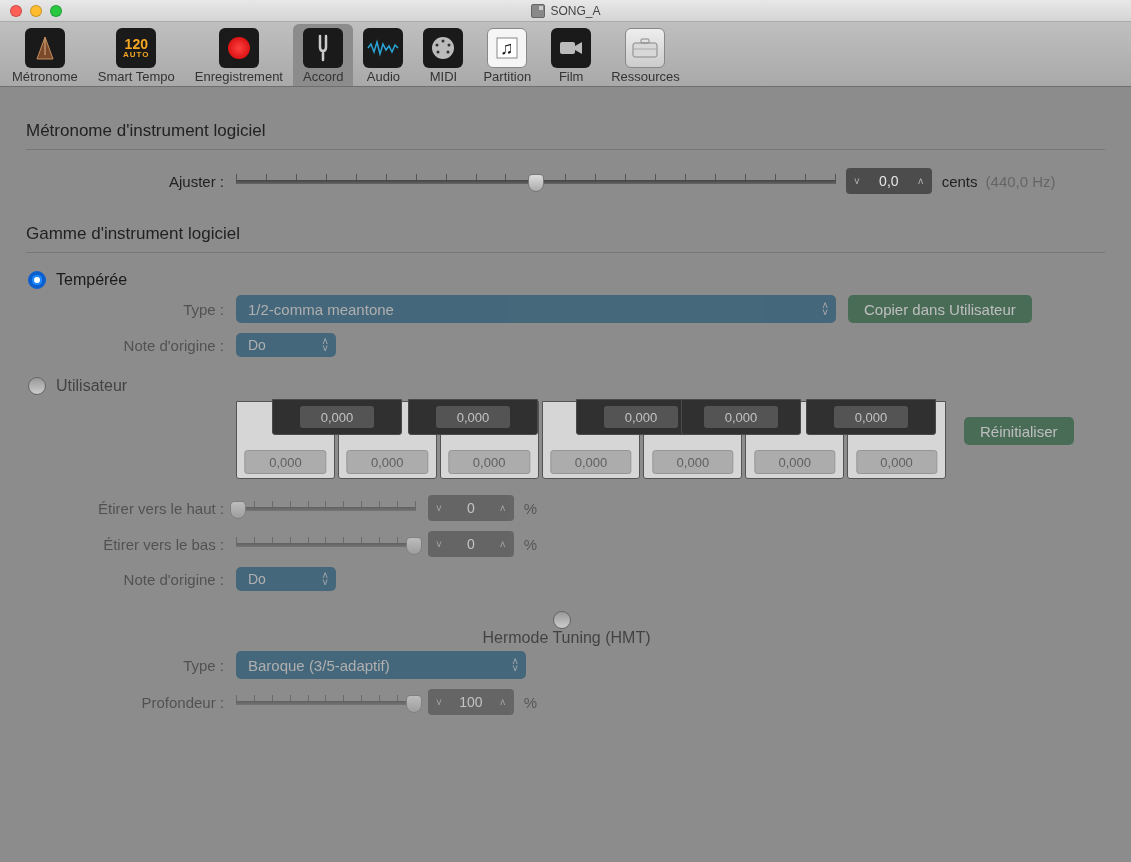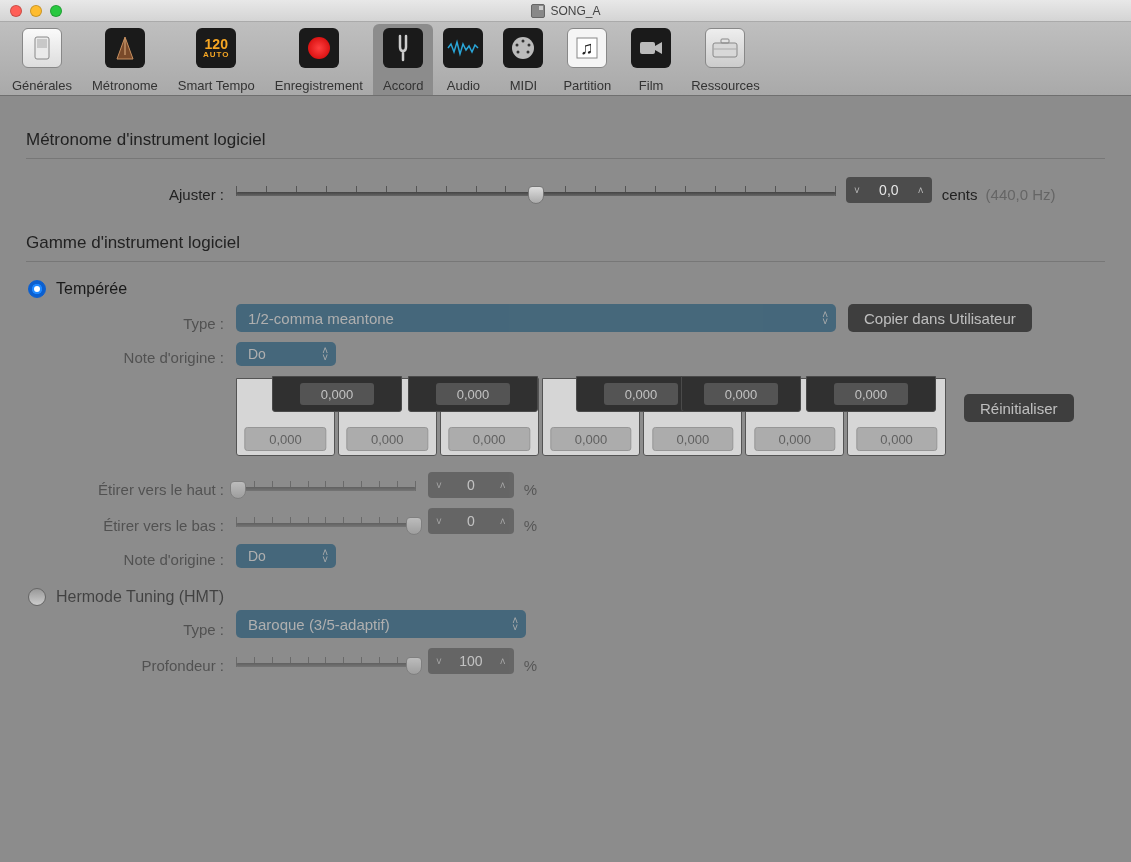--- a/index.html
+++ b/index.html
@@ -11,40 +11,40 @@
   .dot { width:12px; height:12px; border-radius:50%; border:0.5px solid rgba(0,0,0,0.2);}
   .dot.red{background:#ff5f57;} .dot.yellow{background:#febc2e;} .dot.green{background:#28c840;}
   .title-center{ position:absolute; left:50%; transform:translateX(-50%); display:flex; align-items:center; gap:6px; font-size:12px; color:#444;}
   .doc-icon{width:14px;height:14px;background:#888;border:1px solid #666;border-radius:2px;position:relative;}
   .doc-icon::after{content:"";position:absolute;top:1px;right:1px;width:4px;height:4px;background:#ccc;}
 
   
   .toolbar{ background:linear-gradient(#bfbfbf,#a9a9a9); border-bottom:1px solid #6f6f6f; display:flex; padding:2px 2px 0 2px; }
   .tool-item{ display:flex; flex-direction:column; align-items:center; padding:4px 10px 2px 10px; font-size:13px; color:#333; cursor:pointer; border-radius:6px 6px 0 0;}
   .tool-item.active{ background:#8c8c8c; }
-  .tool-icon{ width:40px; height:40px; border-radius:6px; margin-bottom:10px; display:flex; align-items:center; justify-content:center; font-size:20px;}
+  .tool-icon{ width:40px; height:40px; border-radius:6px; margin-bottom:1px; display:flex; align-items:center; justify-content:center; font-size:20px;}
   .ti-switch{background:linear-gradient(#fafafa,#ddd);border:1px solid #888;}
   .ti-sync{background:#1a1a1a;}
   .ti-metro{background:#1a1a1a;}
   .ti-tempo{background:#1a1a1a;color:#f6a623;font-size:10px;font-weight:bold;flex-direction:column;line-height:1;}
   .ti-rec{background:#1a1a1a;}
   .rec-dot{width:22px;height:22px;border-radius:50%;background:radial-gradient(#ff4040,#c00);}
   .ti-tune{background:#1a1a1a;color:#ddd;}
   .ti-audio{background:#1a1a1a;}
   .ti-midi{background:#1a1a1a;}
   .ti-score{background:#f5f5f5;border:1px solid #888;}
   .ti-film{background:#1a1a1a;color:#ccc;}
   .ti-res{background:linear-gradient(#eee,#ccc);border:1px solid #888;}
 
   
   .content{ padding:20px 26px 20px 26px; }
   .section-title{ font-size:17px; color:#222; margin-bottom:8px; margin-top:14px;}
   .hr{ height:1px; background:rgba(0,0,0,0.15); margin-bottom:18px;}
 
-  .row{ display:flex; align-items:flex-end; margin-bottom:10px;}
+  .row{ display:flex; align-items:center; margin-bottom:10px;}
   .label-col{ width:210px; text-align:right; padding-right:12px; font-size:15px; color:#222;}
 
   
   .slider{ position:relative; height:20px; background:transparent;}
   .slider-track{ position:absolute; left:0; right:0; top:9px; height:4px; background:linear-gradient(#444,#666); border-radius:2px;}
   .slider-ticks{ position:absolute; left:0; right:0; top:3px; height:18px; display:flex; justify-content:space-between;}
   .slider-ticks span{ width:1px; height:10px; background:#555;}
   .slider-thumb{ position:absolute; top:3px; width:16px; height:18px; background:linear-gradient(#ddd,#aaa); border-radius:4px 4px 8px 8px; border:1px solid #777; transform:translateX(-50%);}
 
   
@@ -68,21 +68,21 @@
   .select{ background:#0c4a6e; border-radius:5px; height:28px; display:flex; align-items:center; padding:0 26px 0 12px; color:#e6e6e6; font-size:15px; position:relative; cursor:pointer; border:none;}
   .select::after{ content:""; position:absolute; right:8px; top:6px; width:10px; height:14px; background:
      linear-gradient(#bbb,#bbb) center 2px/8px 1px no-repeat,
      linear-gradient(#bbb,#bbb) center 10px/8px 1px no-repeat; opacity:0;}
   .select .chev{ position:absolute; right:8px; font-size:10px; color:#c8c8c8; line-height:7px;}
   .select.dim{ opacity:0.55; color:#ccc;}
   .select.wide{ width:600px;}
   .select.small{ width:100px; height:24px; font-size:14px;}
   .select.med{ width:290px;}
 
-  .btn{ background:#000000; border-radius:5px; height:28px; padding:0 16px; color:#e6e6e6; font-size:15px; display:flex; align-items:center; cursor:pointer; border:none;}
+  .btn{ background:#14532d; border-radius:5px; height:28px; padding:0 16px; color:#e6e6e6; font-size:15px; display:flex; align-items:center; cursor:pointer; border:none;}
   .btn.dim{opacity:0.55;}
 
   
   .keyboard{ position:relative; width:710px; height:80px; }
   .whites{ position:absolute; bottom:0; left:0; right:0; display:flex; gap:3px;}
   .wkey{ flex:1; height:78px; background:#e9e9e9; border:1.5px solid #474747; border-radius:0 0 3px 3px; position:relative;}
   .wval{ position:absolute; bottom:4px; left:50%; transform:translateX(-50%); width:84%; height:24px; background:#b4b4b4; border-radius:3px; display:flex; align-items:center; justify-content:center; font-size:13px; color:#555; border:1px solid #999;}
   .blacks{ position:absolute; top:0; left:0; right:0; height:36px; }
   .bkey{ position:absolute; top:0; width:130px; height:36px; background:#1a1a1a; border:1.5px solid #3a3a3a; border-radius:0 0 3px 3px; display:flex; align-items:center; justify-content:center;}
   .bval{ width:74px; height:22px; background:#474747; border-radius:3px; display:flex; align-items:center; justify-content:center; font-size:13px; color:#d0d0d0;}
@@ -101,29 +101,20 @@
     <div class="dot green"></div>
   </div>
   <div class="title-center">
     <div class="doc-icon"></div>
     <span>SONG_A</span>
   </div>
 </div>
 
 <div class="toolbar">
   <div class="tool-item">
-    <div class="tool-icon ti-switch">
-      <svg width="18" height="26" viewBox="0 0 18 26">
-          <rect x="2" y="2" width="14" height="22" rx="2" fill="#eaeaea" stroke="#888"></rect>
-          <rect x="4" y="4" width="10" height="9" fill="#c8c8c8"></rect>
-        </svg>
-    </div>
-    <span>Générales</span>
-  </div>
-  <div class="tool-item">
     <div class="tool-icon ti-metro">
       <svg width="28" height="30" viewBox="0 0 28 30">
           <path d="M14 4 L22 26 L6 26 Z" fill="#7a4a2a" stroke="#c89060"></path>
           <line x1="14" y1="6" x2="14" y2="22" stroke="#e0b080"></line>
         </svg>
     </div>
     <span>Métronome</span>
   </div>
   <div class="tool-item">
     <div class="tool-icon ti-tempo">
@@ -261,20 +252,24 @@
   </div>
 
   <div class="row">
     <div class="label-col dim-text">Note d'origine :</div>
     <div class="select dim small">
       <span>Do</span>
       <span class="chev">˄<br>˅</span>
     </div>
   </div>
 
+  <div class="radio-row dim" style="margin-top:20px;">
+    <span class="radio"></span>
+    <span class="radio-label">Utilisateur</span>
+  </div>
 
   <div class="row" style="align-items:flex-start;">
     <div class="label-col"></div>
     <div class="keyboard dim">
       <div class="whites">
         <div class="wkey">
             <div class="wval">0,000</div>
           </div>
         <div class="wkey">
             <div class="wval">0,000</div>
@@ -376,21 +371,21 @@
   </div>
 
   <div class="row">
     <div class="label-col dim-text">Note d'origine :</div>
     <div class="select dim small">
       <span>Do</span>
       <span class="chev">˄<br>˅</span>
     </div>
   </div>
 
-  <div class="radio-row dim" style="margin-top:20px;">
+  <div class="radio-row dim" style="margin-top:20px;flex-direction:column;">
     <span class="radio"></span>
     <span class="radio-label">Hermode Tuning (HMT)</span>
   </div>
 
   <div class="row">
     <div class="label-col dim-text">Type :</div>
     <div class="select dim med">
       <span>Baroque (3/5-adaptif)</span>
       <span class="chev">˄<br>˅</span>
     </div>

